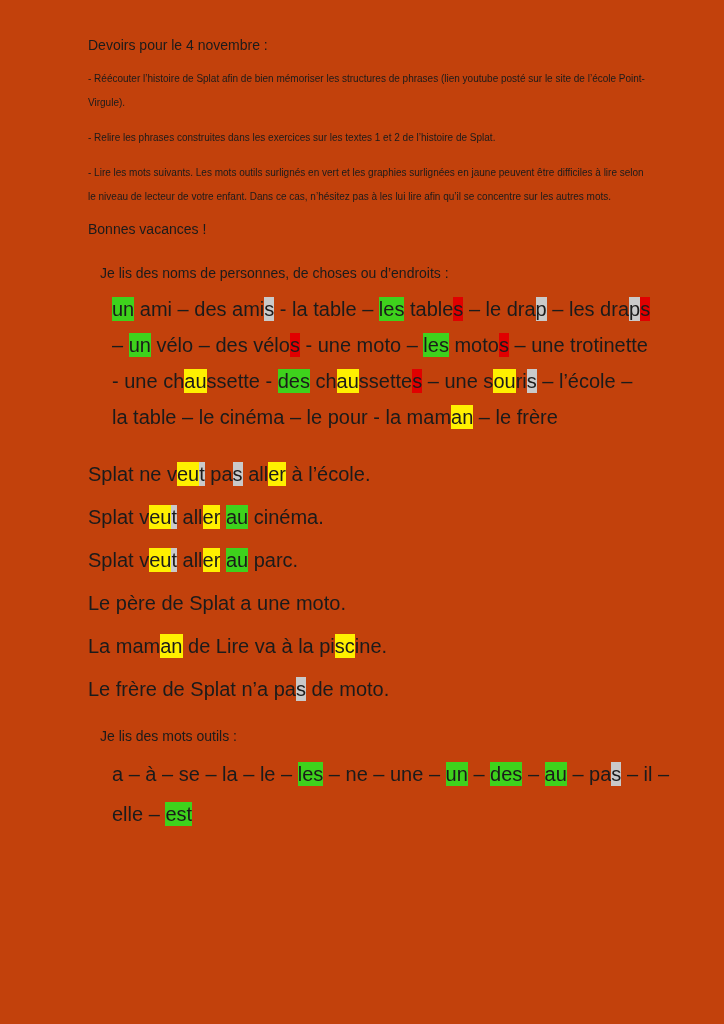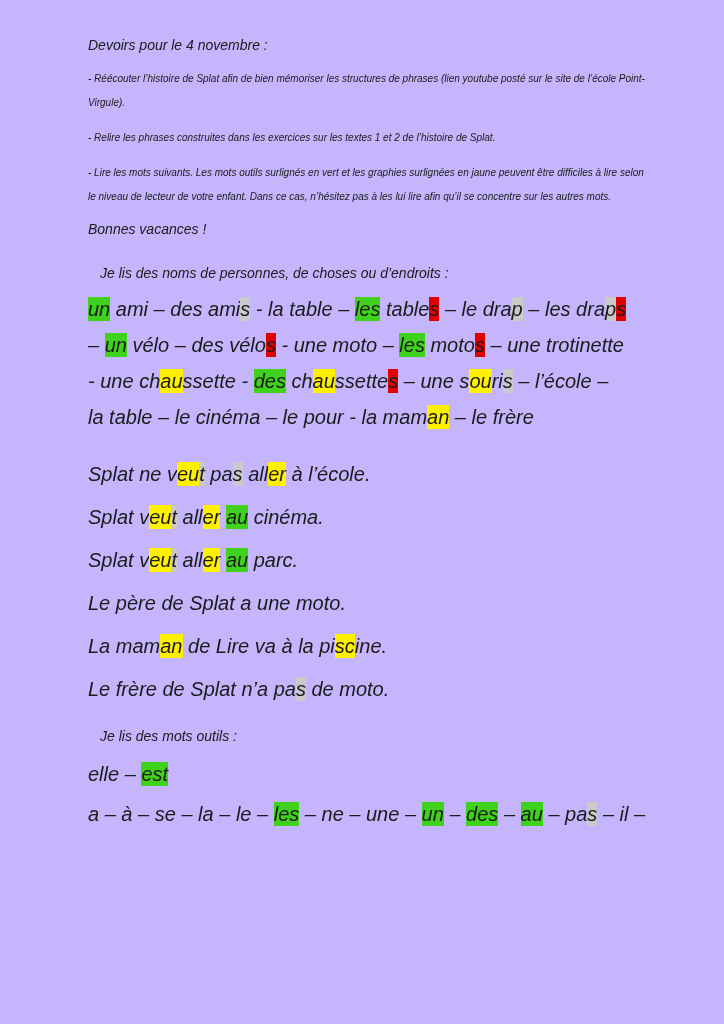--- a/index.html
+++ b/index.html
@@ -12,22 +12,21 @@
     height: 1024px;
     overflow: hidden;
   }
   .page {
     box-sizing: border-box;
     width: 724px;
     height: 1024px;
     padding: 36px 24px 0 88px;
     font-family: "Liberation Sans", sans-serif;
     color: #1b1b1b;
-    background: #c4b5fd;
-    font-style: italic;
+    background: #c2410c;
   }
   .intro-title {
     font-size: 14px;
     line-height: 18px;
     margin: 0 0 13px 0;
   }
   .intro-par {
     font-size: 10px;
     line-height: 24px;
     margin: 0 0 11px 0;
@@ -42,20 +41,21 @@
     margin-top: 27px;
   }
   .section-heading {
     font-size: 14px;
     line-height: 17px;
     margin: 0 0 9px 12px;
   }
   .big-line {
     font-size: 20px;
     white-space: nowrap;
+    margin-left: 24px;
   }
   .words .big-line {
     line-height: 36px;
   }
   .sentences .big-line {
     line-height: 24px;
     margin: 0 0 19px 0;
   }
   .tools .big-line {
     line-height: 40px;
@@ -88,17 +88,17 @@
       <section class="section sentences">
         <div class="big-line"><span>Splat ne v</span><span class="hl hl-yellow">eu</span><span class="hl hl-gray">t</span><span> pa</span><span class="hl hl-gray">s</span><span> all</span><span class="hl hl-yellow">er</span><span> à l’école.</span></div>
         <div class="big-line"><span>Splat v</span><span class="hl hl-yellow">eu</span><span class="hl hl-gray">t</span><span> all</span><span class="hl hl-yellow">er</span><span> </span><span class="hl hl-green">au</span><span> cinéma.</span></div>
         <div class="big-line"><span>Splat v</span><span class="hl hl-yellow">eu</span><span class="hl hl-gray">t</span><span> all</span><span class="hl hl-yellow">er</span><span> </span><span class="hl hl-green">au</span><span> parc.</span></div>
         <div class="big-line"><span>Le père de Splat a une moto.</span></div>
         <div class="big-line"><span>La mam</span><span class="hl hl-yellow">an</span><span> de Lire va à la pi</span><span class="hl hl-yellow">sc</span><span>ine.</span></div>
         <div class="big-line"><span>Le frère de Splat n’a pa</span><span class="hl hl-gray">s</span><span> de moto.</span></div>
       </section>
       <section class="section tools">
         <p class="section-heading">Je lis des mots outils :</p>
+        <div class="big-line"><span>a – à – se – la – le – </span><span class="hl hl-green">les</span><span> – ne – une – </span><span class="hl hl-green">un</span><span> – </span><span class="hl hl-green">des</span><span> – </span><span class="hl hl-green">au</span><span> – pa</span><span class="hl hl-gray">s</span><span> – il –</span></div>
         <div class="big-line"><span>elle – </span><span class="hl hl-green">est</span></div>
-        <div class="big-line"><span>a – à – se – la – le – </span><span class="hl hl-green">les</span><span> – ne – une – </span><span class="hl hl-green">un</span><span> – </span><span class="hl hl-green">des</span><span> – </span><span class="hl hl-green">au</span><span> – pa</span><span class="hl hl-gray">s</span><span> – il –</span></div>
       </section>
     </div>
 </div>
 
 </body></html>

